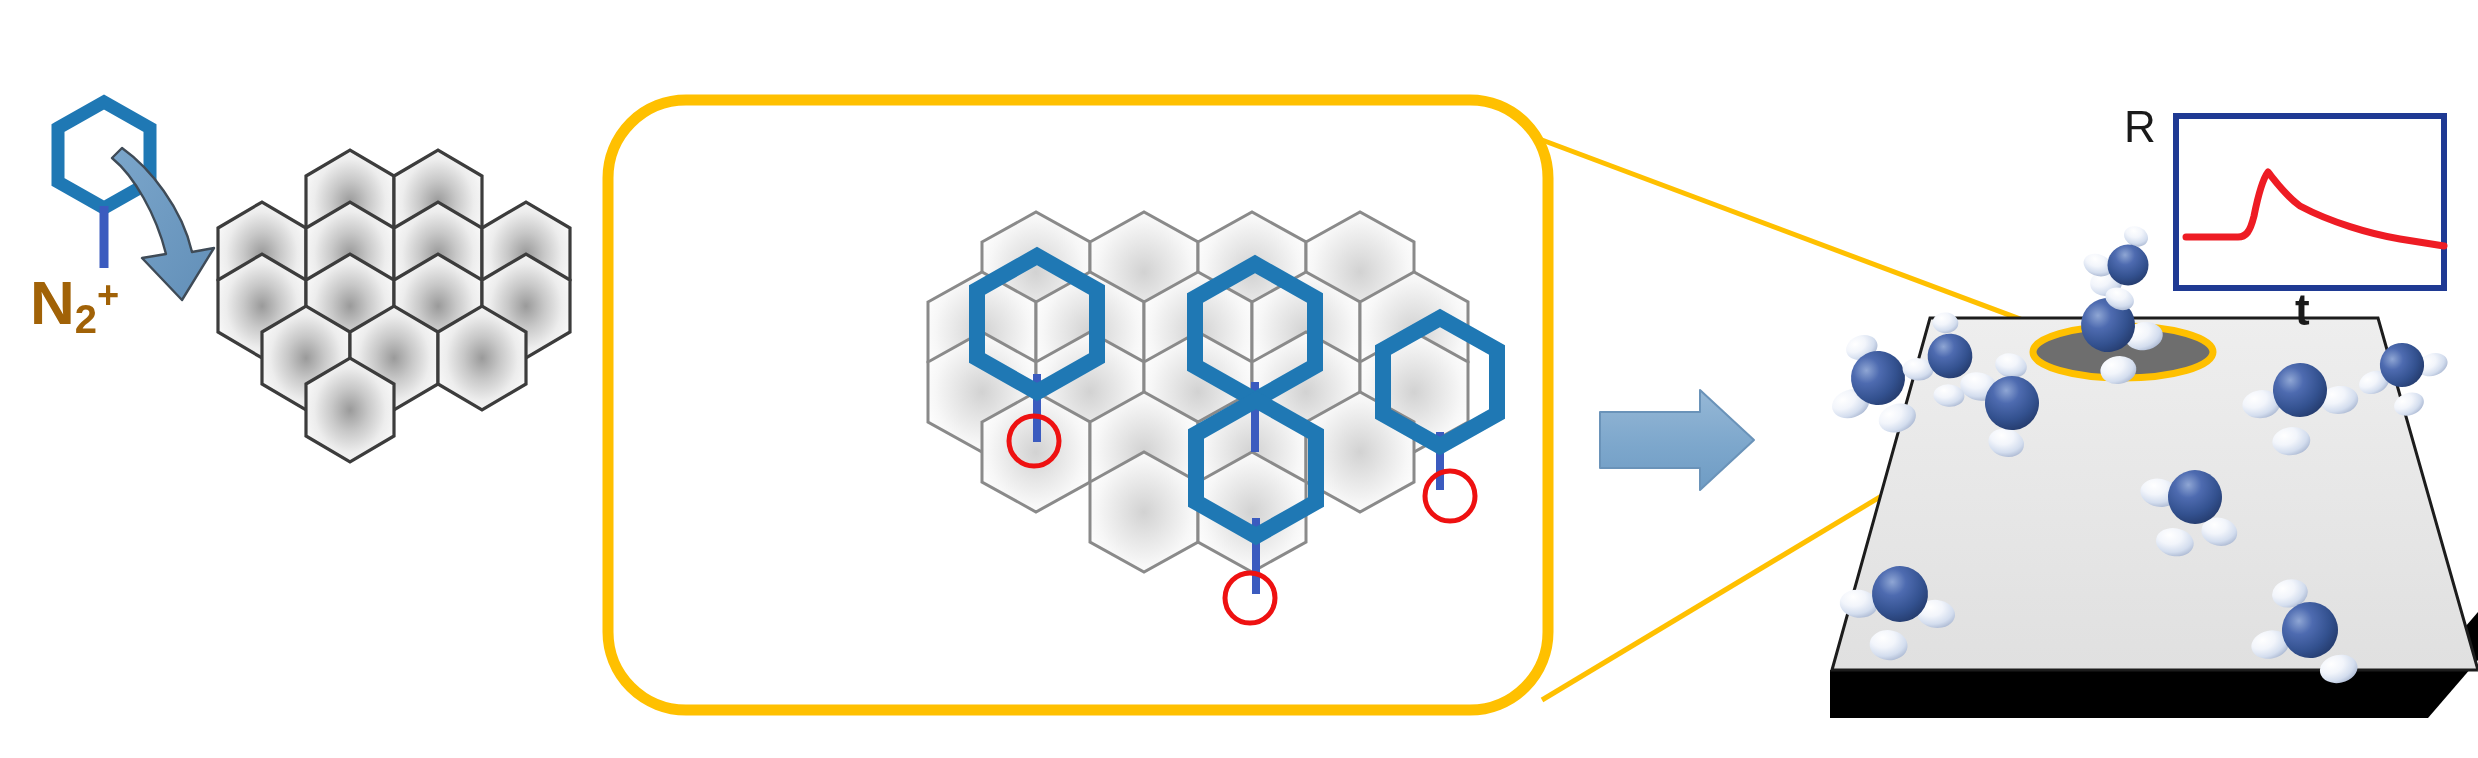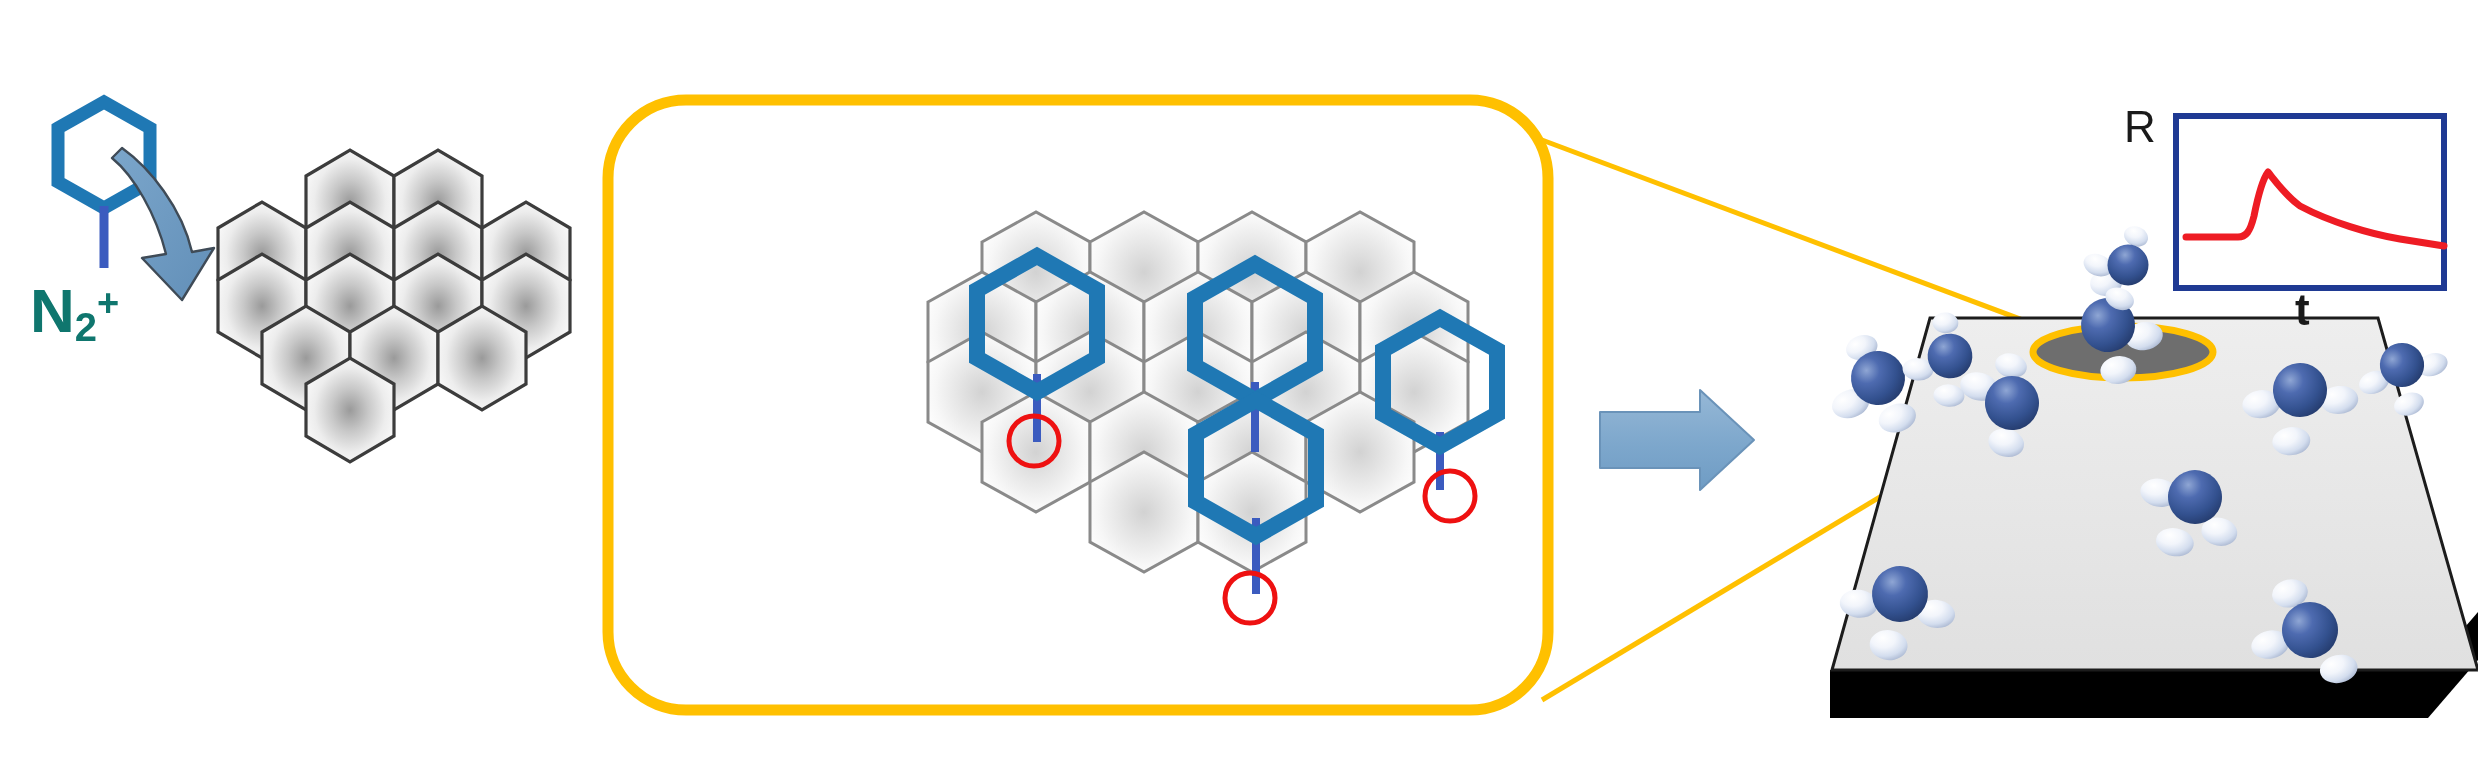--- a/index.html
+++ b/index.html
@@ -25,24 +25,23 @@
   }
   .lbl {
     position: absolute;
     font-family: "Liberation Sans", sans-serif;
     white-space: nowrap;
     line-height: 1;
   }
   #label-n2 {
     left: 30px;
     top: 272px;
-    color: #0f766e;
+    color: #a16207;
     font-weight: bold;
     font-size: 62px;
-    margin-top: 8px;
   }
   #label-n2 .sub {
     font-size: 40px;
     vertical-align: -0.22em;
   }
   #label-n2 .sup {
     font-size: 38px;
     vertical-align: 0.42em;
   }
   #label-R {

